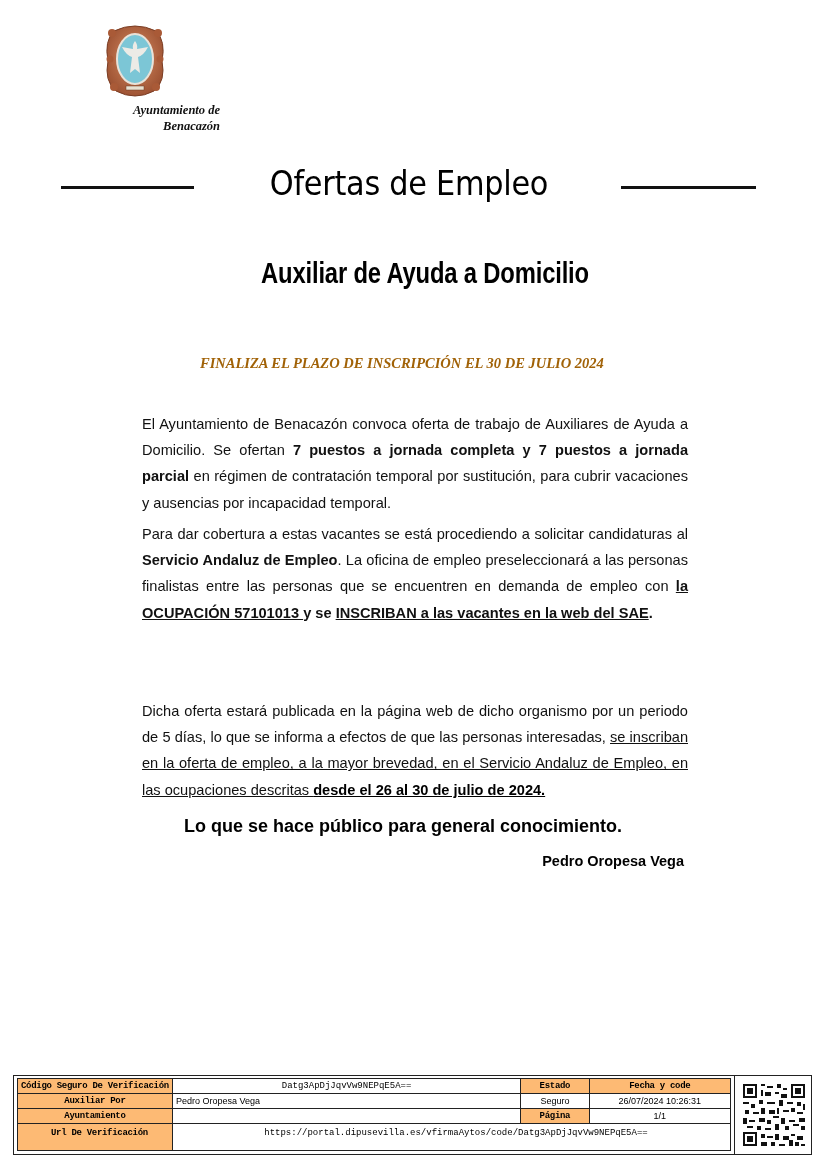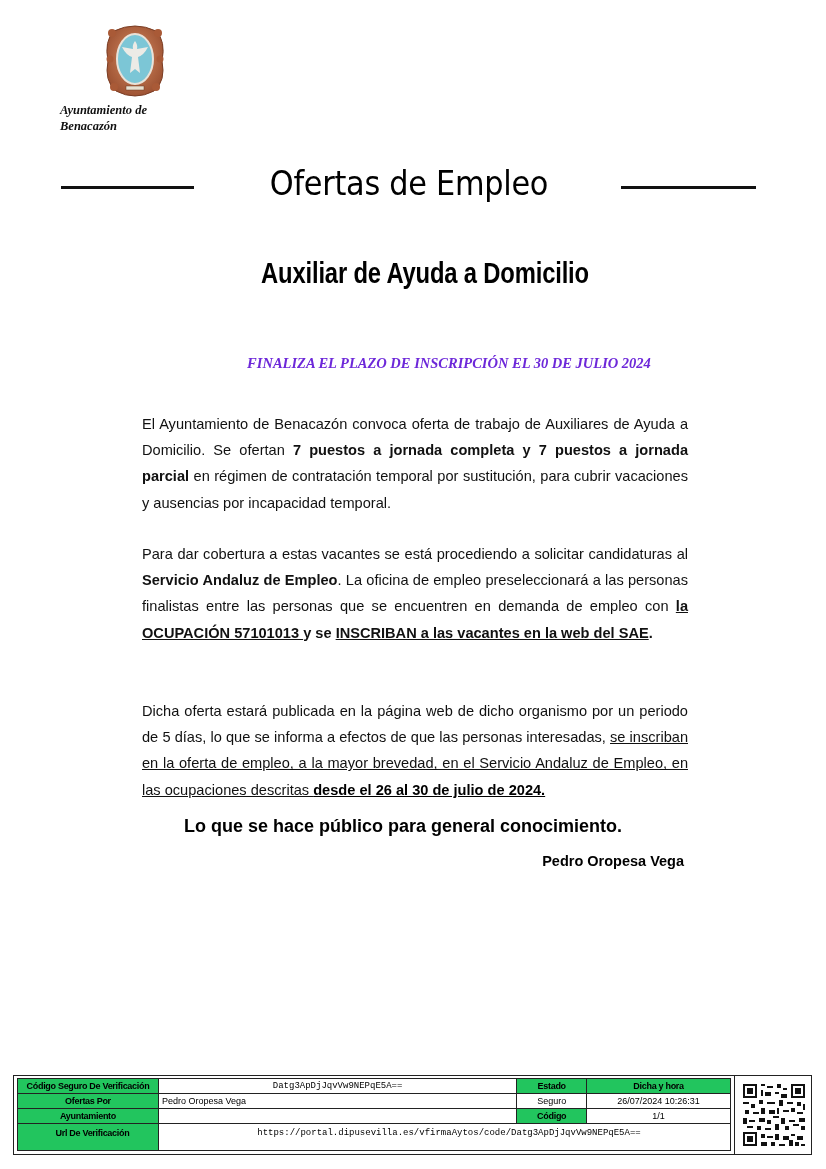--- a/index.html
+++ b/index.html
@@ -1,48 +1,48 @@
 <!DOCTYPE html>
 <html><head>
 <meta charset="utf-8">
 <style>
   html, body { margin:0; padding:0; background:#ffffff; }
   body { width:826px; height:1169px; position:relative; overflow:hidden; font-family:"Liberation Sans", sans-serif; color:#000; }
   .abs { position:absolute; }
 
   
   .crest { left:104px; top:23px; width:62px; height:74px; }
-  .org-name { left:60px; top:102px; width:160px; text-align:left; font-family:"Liberation Serif", serif; font-style:italic; font-weight:bold; font-size:12.5px; line-height:16px; color:#111; }
+  .org-name { left:60px; top:102px; width:160px; text-align:right; font-family:"Liberation Serif", serif; font-style:italic; font-weight:bold; font-size:12.5px; line-height:16px; color:#111; }
 
   
   .rule { height:3px; background:#111; top:186px; }
   .rule-left { left:61px; width:133px; }
   .rule-right { left:621px; width:135px; }
   .main-title { left:200px; top:162px; width:418px; text-align:center; font-family:"DejaVu Sans", sans-serif; font-size:33px; letter-spacing:-0.3px; line-height:44px; transform:scaleX(0.92); transform-origin:center; }
 
   .sub-title { left:150px; top:253px; width:550px; text-align:center; font-family:"Liberation Sans", sans-serif; font-weight:bold; font-size:29px; line-height:40px; transform:scaleX(0.82); transform-origin:center; letter-spacing:-0.2px; }
 
-  .deadline { left:200px; top:353px; width:498px; text-align:center; font-family:"Liberation Serif", serif; font-style:italic; font-weight:bold; font-size:14.5px; color:#6d28d9; line-height:20px; }
+  .deadline { left:200px; top:353px; width:498px; text-align:left; font-family:"Liberation Serif", serif; font-style:italic; font-weight:bold; font-size:14.5px; color:#a16207; line-height:20px; }
 
   .para { left:142px; width:546px; font-size:14.6px; line-height:26.2px; text-align:justify; color:#111; }
   .p1 { top:411px; }
-  .p2 { top:541px; }
+  .p2 { top:521px; }
   .p3 { top:698px; }
   .para b { font-weight:bold; }
   .u { text-decoration:underline; }
   .red { color:#000000; font-weight:bold; text-decoration:underline; }
 
   .closing { left:184px; top:816px; font-size:18px; font-weight:bold; line-height:20px; }
   .signer { left:470px; top:851px; width:214px; text-align:right; font-size:14.5px; font-weight:bold; line-height:20px; }
 
   
   .footer-box { left:13px; top:1075px; width:799px; height:80px; border:1px solid #222; box-sizing:border-box; }
   .ver-table { position:absolute; left:3px; top:2px; width:714px; border-collapse:collapse; font-size:9px; }
   .ver-table td { border:1px solid #222; height:14px; padding:0 3px; line-height:14px; white-space:nowrap; }
-  .ver-table td.lbl { background:#22c55e; font-weight:bold; text-align:center; letter-spacing:-0.3px; }
+  .ver-table td.lbl { background:#fdba74; font-weight:bold; text-align:center; letter-spacing:-0.3px;font-family:Liberation Mono, monospace; }
   .ver-table td.mono { font-family:"Liberation Mono", monospace; text-align:center; font-size:9px;border-radius:7px; }
   .ver-table td.val { text-align:left; }
   .ver-table td.ctr { text-align:center; }
   .ver-table tr.tall td { height:24px; vertical-align:top; padding-top:2px;padding-left:12px; }
   .qr-sep { position:absolute; left:720px; top:0; width:1px; height:78px; background:#222; }
   .qr { position:absolute; left:727px; top:6px; width:66px; height:66px; }
 </style>
 </head>
 <body>
 
@@ -94,32 +94,32 @@
       <col style="width:141px">
         <col style="width:359px">
         <col style="width:70px">
         <col style="width:144px">
     </colgroup>
     <tbody>
         <tr>
       <td class="lbl">Código Seguro De Verificación</td>
       <td class="mono">Datg3ApDjJqvVw9NEPqE5A==</td>
       <td class="lbl">Estado</td>
-      <td class="lbl">Dicha y hora</td>
+      <td class="lbl">Fecha y code</td>
     </tr>
     <tr>
-      <td class="lbl">Ofertas Por</td>
+      <td class="lbl">Auxiliar Por</td>
       <td class="val">Pedro Oropesa Vega</td>
       <td class="ctr">Seguro</td>
       <td class="ctr">26/07/2024 10:26:31</td>
     </tr>
     <tr>
       <td class="lbl">Ayuntamiento</td>
       <td class="val"></td>
-      <td class="lbl">Código</td>
+      <td class="lbl">Página</td>
       <td class="ctr">1/1</td>
     </tr>
     <tr class="tall">
       <td class="lbl">Url De Verificación</td>
       <td class="mono" colspan="3">https://portal.dipusevilla.es/vfirmaAytos/code/Datg3ApDjJqvVw9NEPqE5A==</td>
     </tr>
   </tbody>
     </table>
   <div class="qr-sep"></div>
   <div class="qr">

